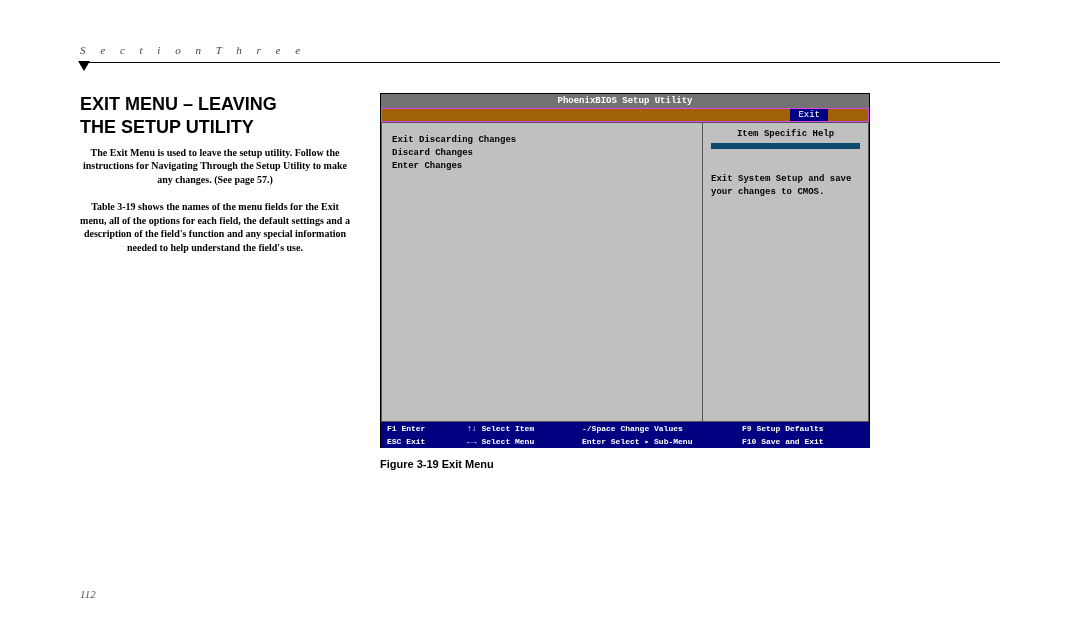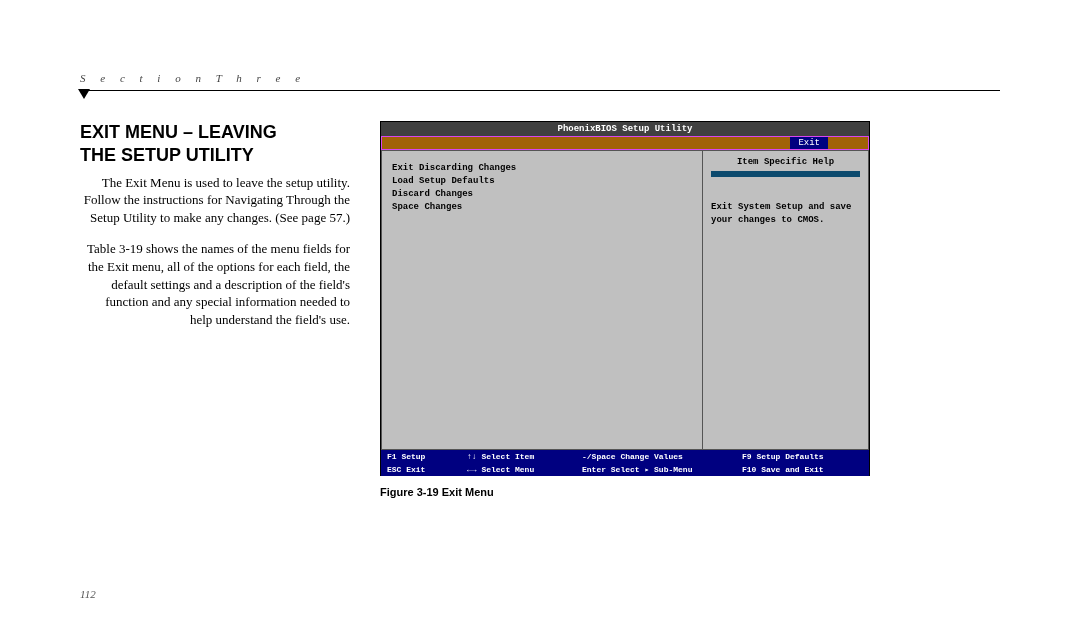--- a/index.html
+++ b/index.html
@@ -7,21 +7,21 @@
       width: 1080px;
       height: 630px;
       background: #fff;
       font-family: Georgia, 'Times New Roman', serif;
       position: relative;
       overflow: hidden;
     }
     .page {
       position: absolute;
       left: 80px;
-      top: 72px;
+      top: 44px;
       width: 920px;
     }
     .section-header {
       font-style: italic;
       letter-spacing: 6px;
       font-size: 11px;
       color: #444;
       margin-bottom: 6px;
       font-family: Georgia, serif;
     }
@@ -47,39 +47,40 @@
       flex: 0 0 270px;
     }
     .heading {
       font-family: Arial, Helvetica, sans-serif;
       font-weight: bold;
       font-size: 18px;
       line-height: 1.3;
       margin-bottom: 6px;
     }
     .body-para {
-      font-size: 13px;
+      font-size: 10px;
       line-height: 1.35;
       margin-bottom: 14px;
-      text-align: right;
+      text-align: center;
+      font-weight: bold;
     }
     .figure-col {
       flex: 0 0 495px;
     }
     .bios-screen {
       width: 490px;
       height: 355px;
       background: #c0c0c0;
       border: 1px solid #000;
       font-family: 'Courier New', monospace;
       font-size: 9px;
       position: relative;
     }
     .bios-title {
-      background: #404040;
+      background: #737373;
       color: #fff;
       text-align: center;
       padding: 2px 0;
       font-weight: bold;
       font-size: 9px;
     }
     .bios-tab {
       background: #a16207;
       color: #000;
       border: 1px solid #d946ef;
@@ -176,31 +177,30 @@
 
     <div class="figure-col">
       <div class="bios-screen">
         <div class="bios-title">PhoenixBIOS Setup Utility</div>
         <div class="bios-tab">
           <span>Exit</span>
         </div>
         <div class="bios-body">
           <div class="bios-main">
             <div>Exit Discarding Changes</div>
-            <div>Load Setup Defaults</div>
             <div>Discard Changes</div>
-            <div>Space Changes</div>
+            <div>Enter Changes</div>
           </div>
           <div class="bios-help">
             <div class="help-title">Item Specific Help</div>
             <div class="help-body">Exit System Setup and save your changes to CMOS.</div>
           </div>
         </div>
         <div class="bios-footer">
-          <span class="fcol fc1">F1  Setup</span>
+          <span class="fcol fc1">F1  Enter</span>
           <span class="fcol fc2">↑↓ Select Item</span>
           <span class="fcol fc3">-/Space Change Values</span>
           <span class="fcol fc4">F9 Setup Defaults</span>
         </div>
         <div class="bios-footer">
           <span class="fcol fc1">ESC Exit</span>
           <span class="fcol fc2">←→ Select Menu</span>
           <span class="fcol fc3">Enter  Select ▸ Sub-Menu</span>
           <span class="fcol fc4">F10 Save and Exit</span>
         </div>

